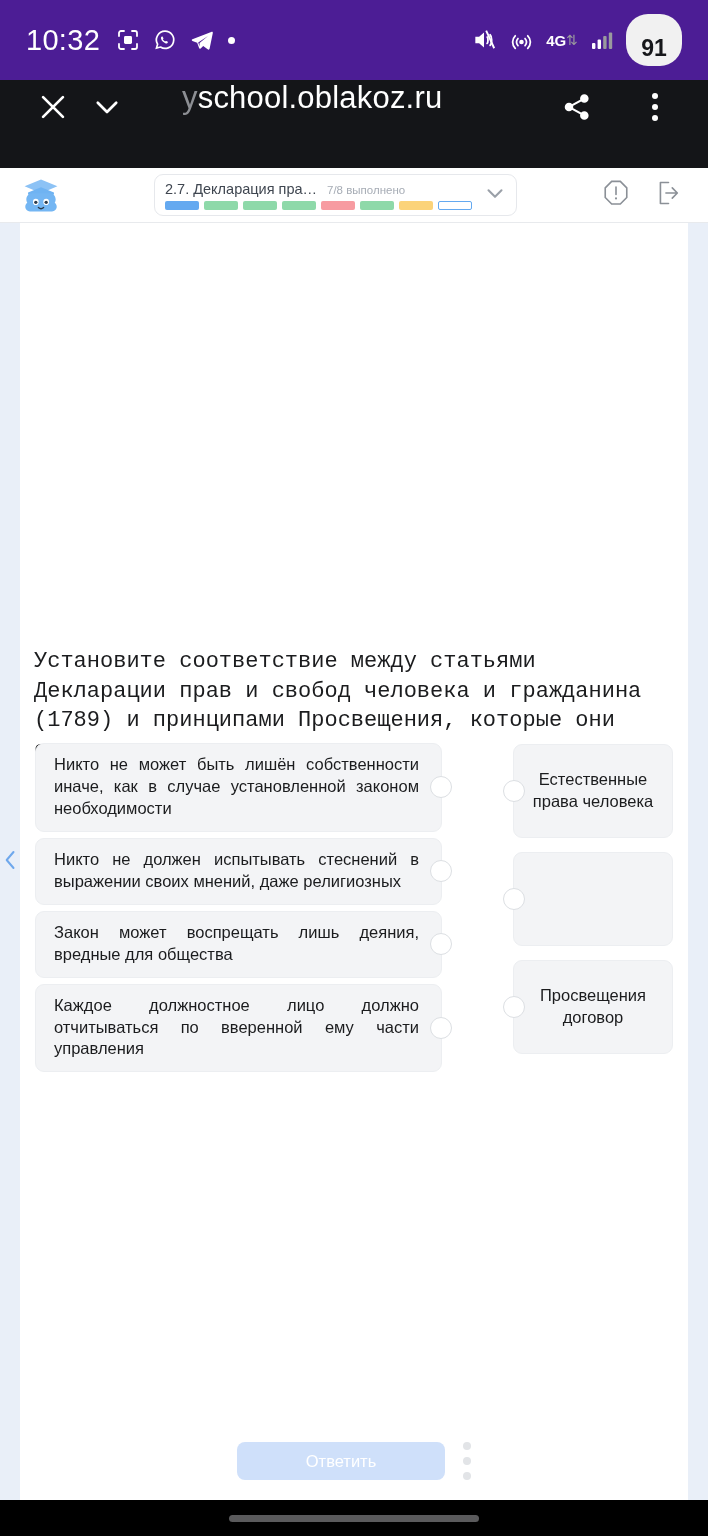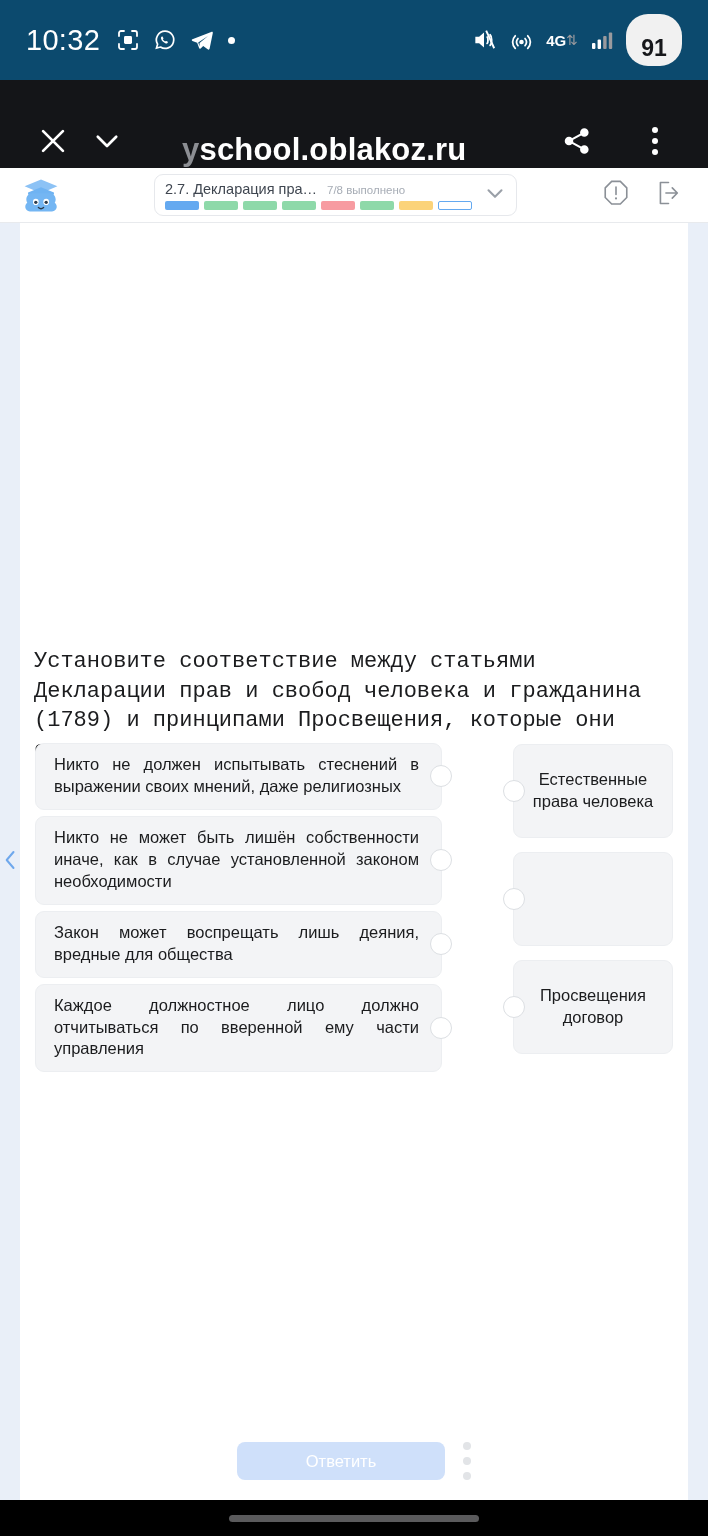--- a/index.html
+++ b/index.html
@@ -8,41 +8,41 @@
     height: 1536px;
     overflow: hidden;
     background: #000;
     font-family: "Liberation Sans", "DejaVu Sans", sans-serif;
   }
   .phone { position: relative; width: 708px; height: 1536px; background: #0f1012; }
 
   
   .statusbar {
     position: absolute; top: 0; left: 0; right: 0; height: 80px;
-    background: #0c4a6e; color: #fff;
+    background: #4c1d95; color: #fff;
     display: flex; align-items: center; padding: 0 26px;
   }
   .sb-time { font-size: 29px; letter-spacing: .3px; font-weight: 400; }
   .sb-left-icons { display: flex; align-items: center; gap: 13px; margin-left: 16px; }
   .sb-spacer { flex: 1; }
   .sb-right-icons { display: flex; align-items: center; gap: 12px; }
   .sb-icon { display: inline-flex; align-items: center; justify-content: center; }
   .sb-dot { width: 7px; height: 7px; border-radius: 50%; background: #fff; display: inline-block; }
   .net-4g { display: flex; align-items: flex-start; gap: 1px; }
   .net-4g .g-txt { font-size: 15px; font-weight: 700; line-height: 1; color: #fff; }
   .net-4g .g-arrows { font-size: 14px; line-height: 1; color: #9a9a9e; margin-left: -1px; }
   .battery-pill {
     background: #f1f1f1; color: #16171a; border-radius: 22px;
     font-size: 23px; font-weight: 700; padding: 21px 12px 4px; min-width: 56px; text-align: center;
   }
 
   
   .browserbar {
     position: absolute; top: 80px; left: 0; right: 0; height: 88px;
-    background: #141518; display: flex; align-items: flex-end; padding: 0 26px; font-weight: bold;
+    background: #141518; display: flex; align-items: flex-start; padding: 0 26px;
   }
   .bb-btn { width: 54px; height: 54px; display: flex; align-items: center; justify-content: center; cursor: pointer; }
   .bb-url {
     flex: 1; text-align: left; padding-left: 48px;
     font-size: 31px; color: #fff; letter-spacing: .2px; white-space: nowrap; overflow: hidden;
   }
   .bb-url .dim { color: #8c8e93; }
   .bb-right { display: flex; align-items: center; gap: 24px; }
   .kebab { display: flex; flex-direction: column; gap: 5px; align-items: center; }
   .kebab i { width: 6px; height: 6px; border-radius: 50%; background: #fff; display: block; }
@@ -294,25 +294,25 @@
         </div>
         <div class="edge-strip edge-right"></div>
 
         <div class="qtext">Установите соответствие между статьями Декларации прав и свобод человека и гражданина (1789) и принципами Просвещения, которые они отражают.</div>
 
         <div class="match-area">
           <div class="cols">
 
             <div class="col-left">
               <div class="card card-left">
+                <span>Никто не может быть лишён собственности иначе, как в случае установленной законом необходимости</span>
+                <span class="knob knob-right"></span>
+              </div>
+              <div class="card card-left">
                 <span>Никто не должен испытывать стеснений в выражении своих мнений, даже религиозных</span>
-                <span class="knob knob-right"></span>
-              </div>
-              <div class="card card-left">
-                <span>Никто не может быть лишён собственности иначе, как в случае установленной законом необходимости</span>
                 <span class="knob knob-right"></span>
               </div>
               <div class="card card-left">
                 <span>Закон может воспрещать лишь деяния, вредные для общества</span>
                 <span class="knob knob-right"></span>
               </div>
               <div class="card card-left">
                 <span>Каждое должностное лицо должно отчитываться по вверенной ему части управления</span>
                 <span class="knob knob-right"></span>
               </div>

